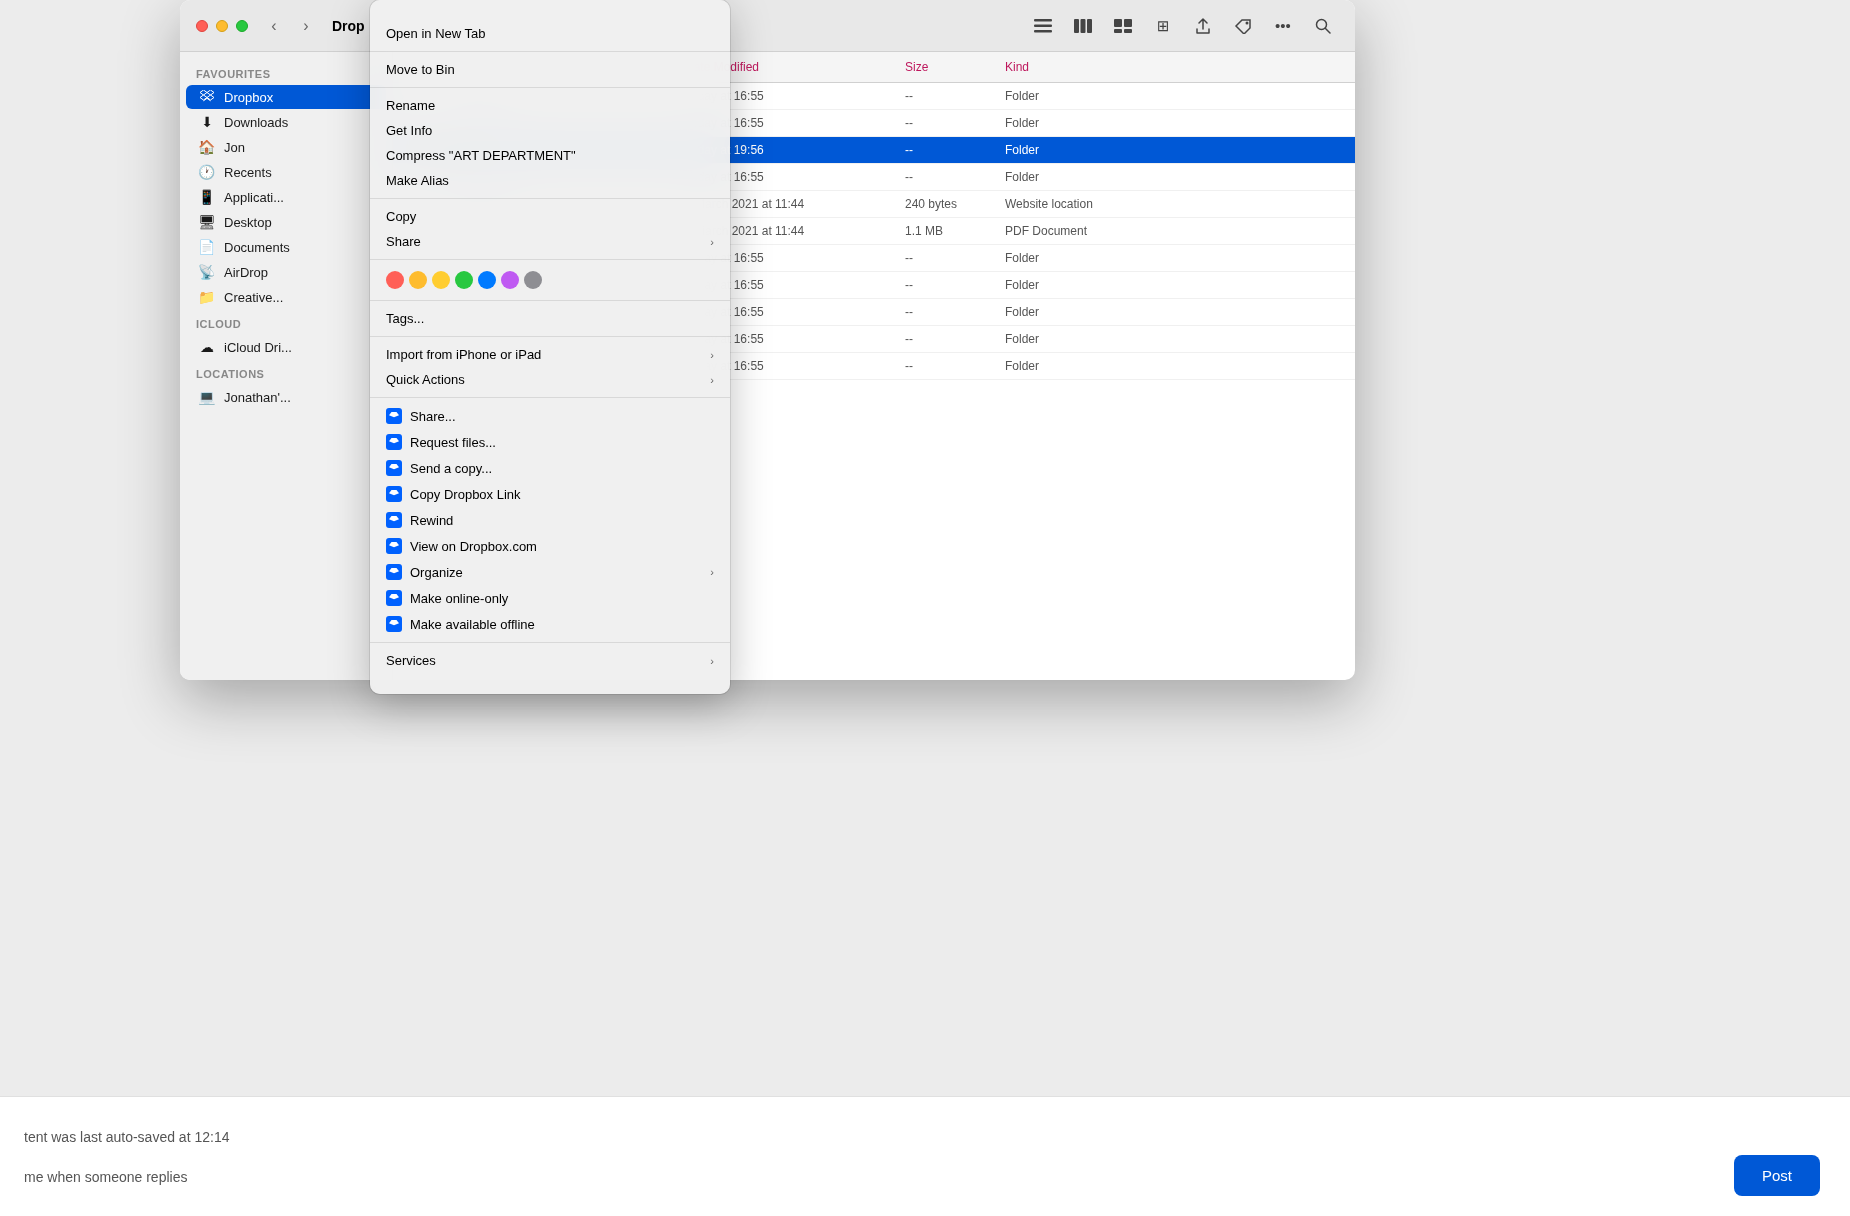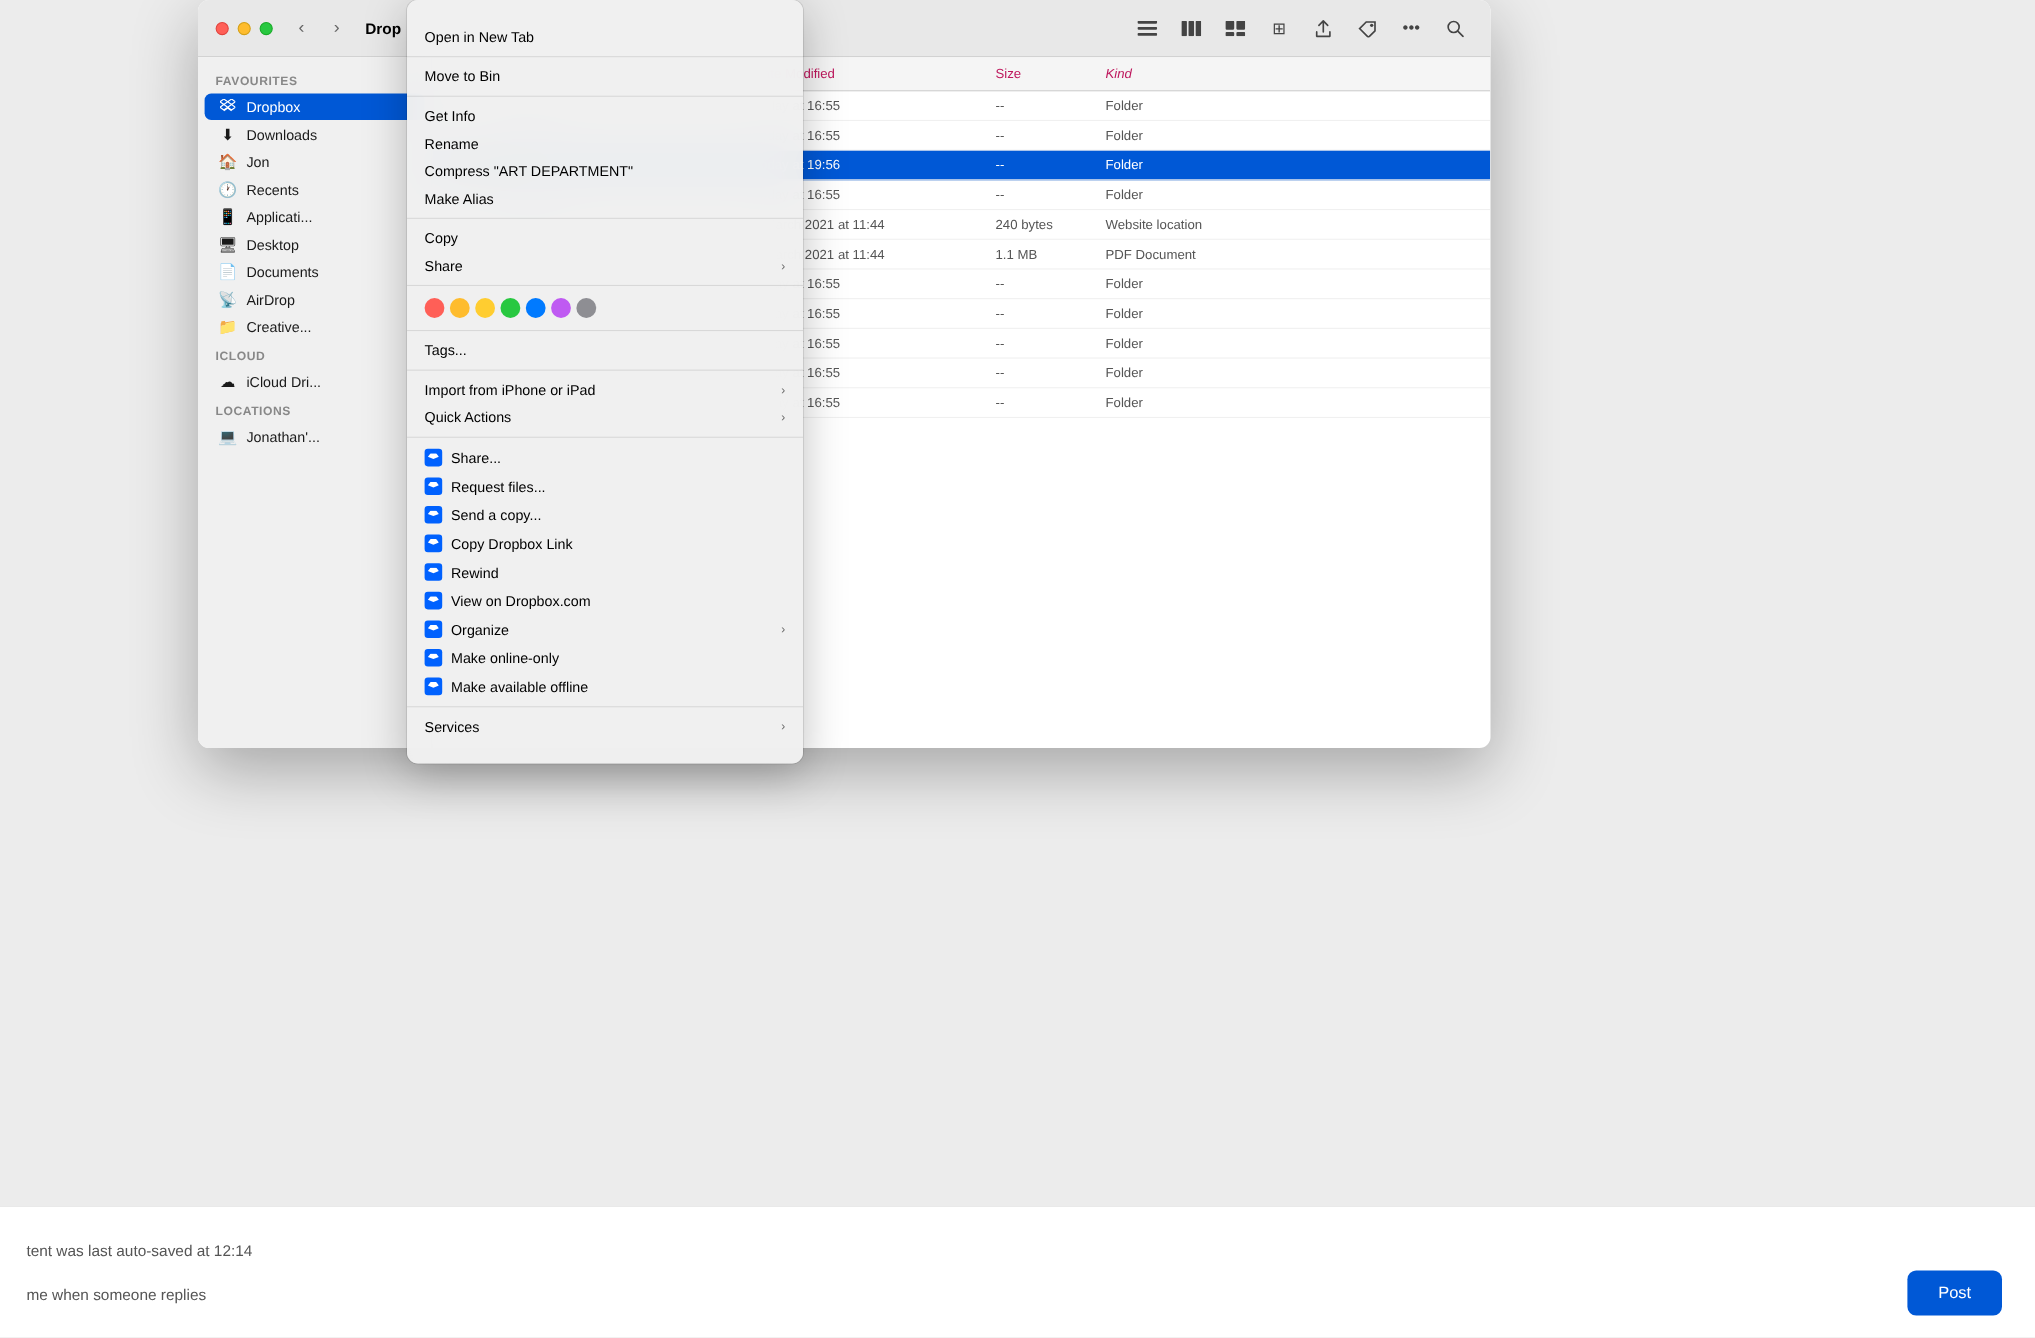--- a/index.html
+++ b/index.html
@@ -175,21 +175,21 @@
     .col-header {
       font-size: 12px;
       font-weight: 500;
       color: #be185d;
       padding: 4px 12px;
     }
 
     .col-name { width: 280px; }
     .col-date { width: 220px; }
     .col-size { width: 100px; }
-    .col-kind { flex: 1; font-style: italic; }
+    .col-kind { flex: 1; }
 
     .file-list {
       overflow-y: auto;
       flex: 1;
     }
 
     .file-row {
       display: flex;
       align-items: center;
       padding: 3px 0;
@@ -628,26 +628,26 @@
     </div>
     <div class="menu-separator"></div>
     <div class="menu-item">
       <div class="menu-item-left">
         <span>Move to Bin</span>
       </div>
     </div>
     <div class="menu-separator"></div>
     <div class="menu-item">
       <div class="menu-item-left">
+        <span>Rename</span>
+      </div>
+    </div>
+    <div class="menu-item">
+      <div class="menu-item-left">
         <span>Get Info</span>
-      </div>
-    </div>
-    <div class="menu-item">
-      <div class="menu-item-left">
-        <span>Rename</span>
       </div>
     </div>
     <div class="menu-item">
       <div class="menu-item-left">
         <span>Compress "ART DEPARTMENT"</span>
       </div>
     </div>
     <div class="menu-item">
       <div class="menu-item-left">
         <span>Make Alias</span>

